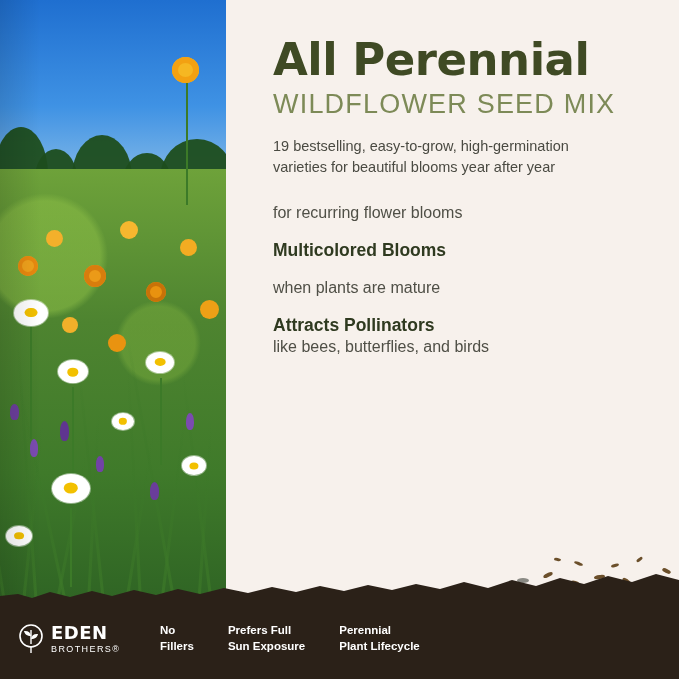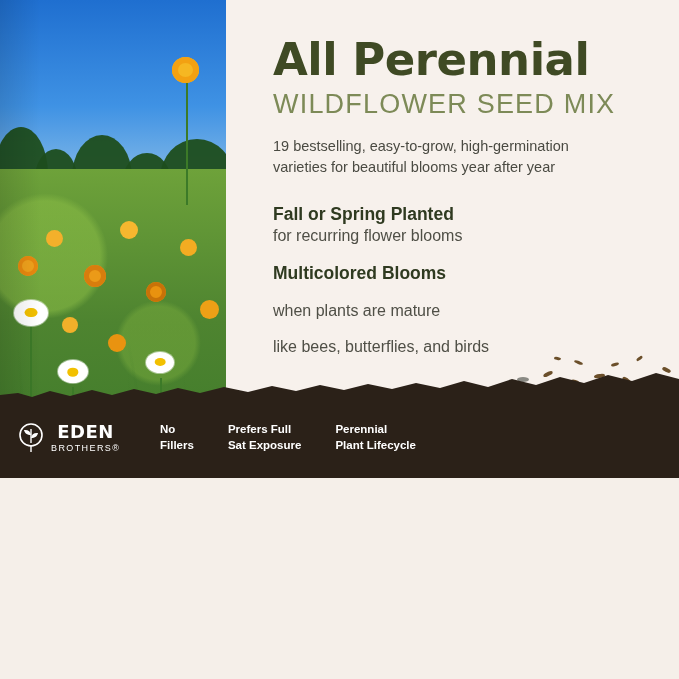--- a/index.html
+++ b/index.html
@@ -9,21 +9,21 @@
   body {
     width: 679px;
     height: 679px;
     overflow: hidden;
     font-family: "Liberation Sans", sans-serif;
     background: #f5efe9;
   }
   .card {
     position: relative;
     width: 679px;
-    height: 478px;
+    height: 679px;
     background: #f7f1ec;
     overflow: hidden;
   }
 
   
   .photo {
     position: absolute;
     left: 0;
     top: 0;
     width: 226px;
@@ -186,21 +186,20 @@
   }
   .logo-mark {
     width: 26px;
     height: 30px;
     margin-right: 7px;
     flex: none;
   }
   .logo-text {
     color: #ffffff;
     line-height: 1;
-    text-align: center;
   }
   .logo-eden {
     font-family: "DejaVu Sans", sans-serif;
     font-weight: bold;
     font-size: 18px;
     letter-spacing: 0.5px;
   }
   .logo-brothers {
     font-size: 9px;
     letter-spacing: 1.4px;
@@ -296,30 +295,30 @@
 
     <div class="shade"></div>
   </div>
 
   <div class="content">
     <h1 class="title">All Perennial</h1>
     <h2 class="subtitle">WILDFLOWER SEED MIX</h2>
     <p class="lede">19 bestselling, easy-to-grow, high-germination varieties for beautiful blooms year after year</p>
 
     <div class="feature">
-      <p class="feature-title">Fall or Spring Planted</p>
       <p class="feature-sub">for recurring flower blooms</p>
     </div>
     <div class="feature">
       <p class="feature-title">Multicolored Blooms</p>
     </div>
     <div class="feature">
       <p class="feature-sub">when plants are mature</p>
     </div>
     <div class="feature">
+      <p class="feature-title">Attracts Pollinators</p>
       <p class="feature-sub">like bees, butterflies, and birds</p>
     </div>
   </div>
 
   <div class="dirt">
     <div class="seed" style="right:12px;  bottom:2px;  width:9px;  height:4px; transform:rotate(20deg);"></div>
     <div class="seed" style="right:34px;  bottom:8px;  width:11px; height:4px; transform:rotate(-15deg);"></div>
     <div class="seed" style="right:58px;  bottom:3px;  width:8px;  height:4px; transform:rotate(40deg);"></div>
     <div class="seed" style="right:80px;  bottom:11px; width:12px; height:4px; transform:rotate(-8deg);"></div>
     <div class="seed" style="right:104px; bottom:5px;  width:9px;  height:4px; transform:rotate(25deg);"></div>
@@ -357,19 +356,19 @@
       <div class="logo-text">
         <div class="logo-eden">EDEN</div>
         <div class="logo-brothers">BROTHERS®</div>
       </div>
     </div>
 
     <div class="footer-items">
       <div class="fitem">No
 Fillers</div>
       <div class="fitem">Prefers Full
-Sat Exposure</div>
+Sun Exposure</div>
       <div class="fitem">Perennial
 Plant Lifecycle</div>
     </div>
   </div>
 
 </div>
 
 </body></html>

